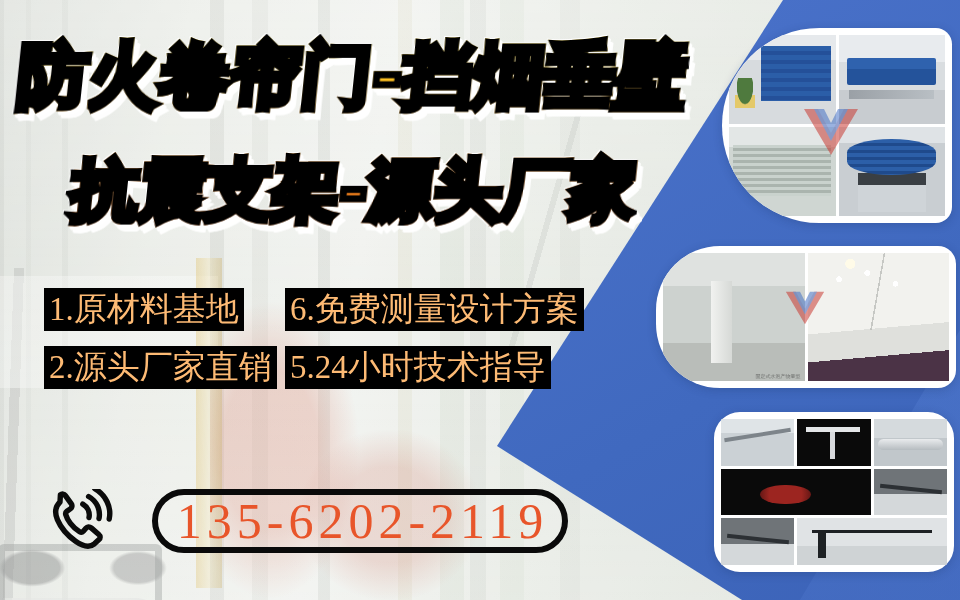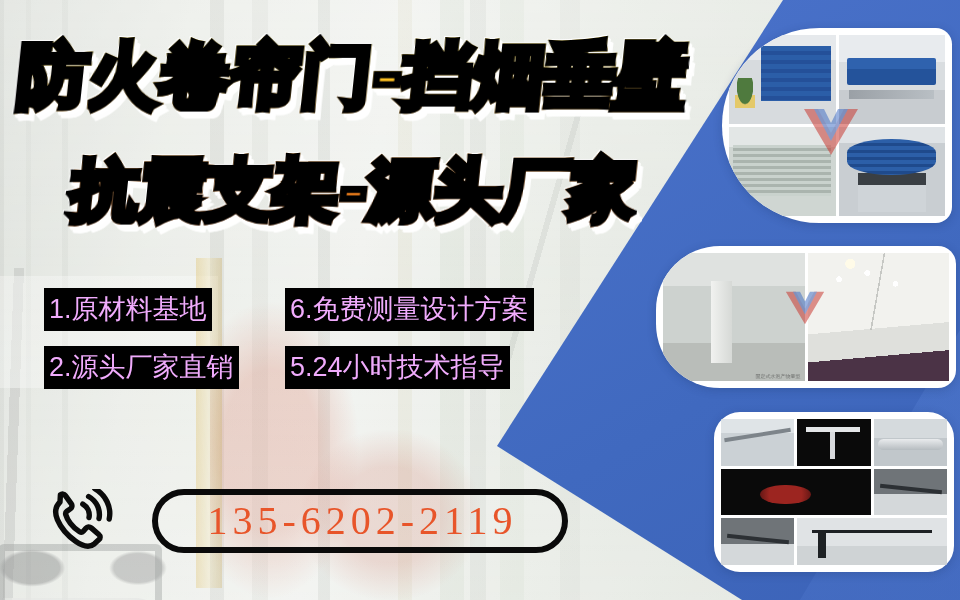--- a/index.html
+++ b/index.html
@@ -130,43 +130,43 @@
     paint-order:stroke fill;
     filter:drop-shadow(3px 3px 0 #ffffff) drop-shadow(-1px -1px 0 #ffffff)
            drop-shadow(3px 4px 0 rgba(255,255,255,.95));
   }
 
   
   .features{position:absolute;z-index:6;left:0;top:288px;width:600px;}
   .feat-row{position:relative;height:58px;}
   .feat{
     position:absolute;
-    background:#000;color:#f0abfc;
-    font-size:27px;line-height:34px;
+    background:#000;color:#fdba74;
+    font-size:33px;line-height:34px;
     padding:4px 5px 5px 5px;
-    font-family:Liberation Sans, sans-serif;
+    font-family:Liberation Serif, serif;
     font-weight:400;white-space:nowrap;
     letter-spacing:0px;
   }
   .feat.col1{left:44px;}
   .feat.col2{left:285px;}
 
   
   .phone-row{position:absolute;z-index:6;left:44px;top:487px;height:76px;}
   .phone-icon{position:absolute;left:0;top:2px;width:76px;height:72px;}
   .phone-pill{
     position:absolute;left:108px;top:2px;
     width:416px;height:64px;
     border:6px solid #0a0a0a;border-radius:34px;
     box-sizing:border-box;
     display:flex;align-items:center;justify-content:center;
     background:rgba(255,255,255,0.05);
   }
   .phone-num{
-    color:#e8552a;font-size:40px;line-height:44px;
+    color:#e8552a;font-size:50px;line-height:44px;
     font-family:"Liberation Serif","DejaVu Serif",serif;
     letter-spacing:5px;font-weight:400;white-space:nowrap;
     padding-left:5px;
   }
 
   
   .collage{position:absolute;z-index:5;background:#ffffff;overflow:hidden;
            box-shadow:0 2px 10px rgba(20,40,80,.22);}
   #collage-top{left:722px;top:28px;width:230px;height:195px;
                border-radius:108px 18px 18px 108px;padding:7px;box-sizing:border-box;}

